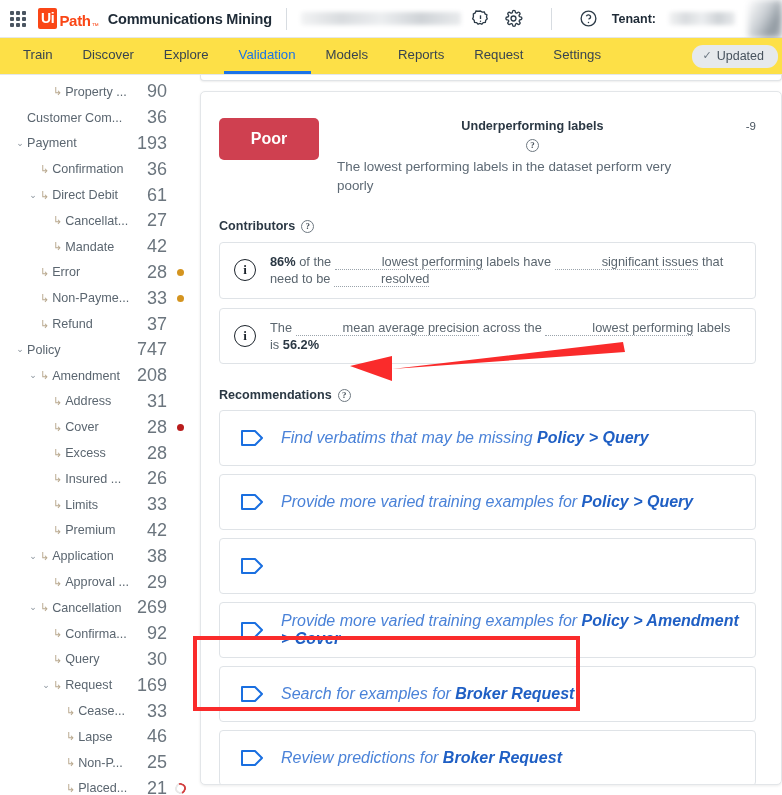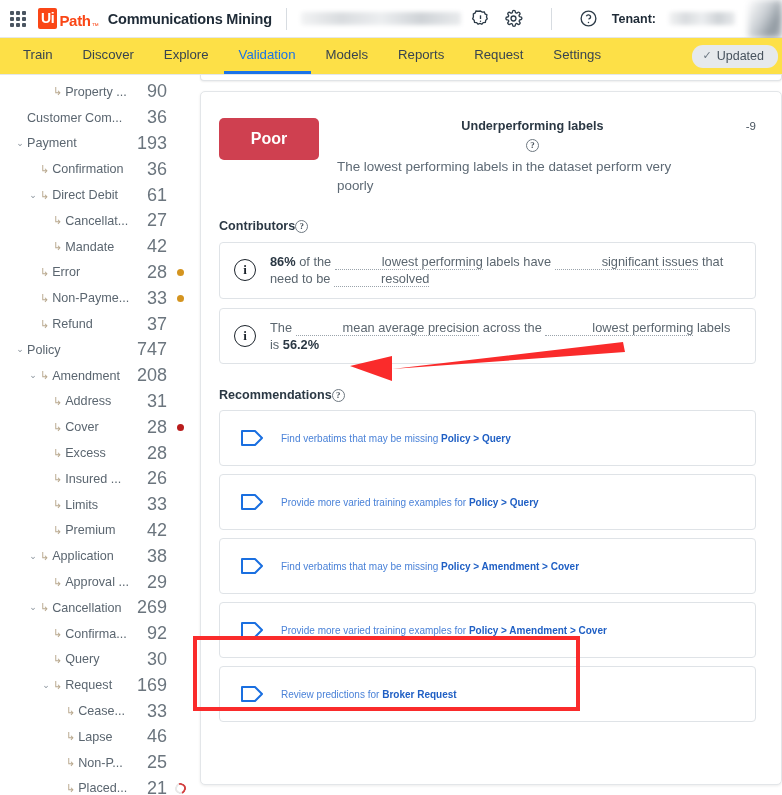--- a/index.html
+++ b/index.html
@@ -267,21 +267,21 @@
     font-size: 11.5px;
     color: #46525d;
     padding-top: 2px;
   }
 
   .section-label {
     margin-top: 24px;
     font-size: 12.6px;
     font-weight: bold;
     color: #2b3844;
-    display: flex; align-items: center; 
+    display: flex; align-items: center; gap: 6px;
   }
   .q-icon {
     width: 13px; height: 13px;
     border-radius: 50%;
     border: 1.3px solid #6e7881;
     color: #4b555e;
     font-size: 9px;
     line-height: 10.5px;
     text-align: center;
     font-weight: bold;
@@ -328,21 +328,21 @@
     border-radius: 4px;
     height: 56px;
     display: flex;
     align-items: center;
     gap: 16px;
     padding: 0 14px 0 20px;
     background: #ffffff;
     cursor: pointer;
   }
   .tag-icon { flex: 0 0 25px; width: 25px; height: 18px; }
-  .rec-text { font-size: 10px; color: #4a82d8; }
+  .rec-text { font-size: 16px; color: #4a82d8; font-style: italic; }
   .rec-text b { font-weight: bold; color: #1f5fc4; }
 
   
   .anno-arrow {
     position: absolute;
     left: 340px; top: 336px;
     width: 285px; height: 50px;
     pointer-events: none;
     z-index: 40;
   }
@@ -702,32 +702,37 @@
           <div class="rec-card">
             <span class="tag-icon"><svg width="25" height="18" viewBox="0 0 25 18" fill="none" stroke="#1a6fe0" stroke-width="2" stroke-linejoin="round">
                 <path d="M2 2h13l7 7-7 7H2z"></path>
               </svg></span>
             <span class="rec-text"><span>Provide more varied training examples for </span><b>Policy &gt; Query</b></span>
           </div>
           <div class="rec-card">
             <span class="tag-icon"><svg width="25" height="18" viewBox="0 0 25 18" fill="none" stroke="#1a6fe0" stroke-width="2" stroke-linejoin="round">
                 <path d="M2 2h13l7 7-7 7H2z"></path>
               </svg></span>
-            <span class="rec-text"><span>Find verbatims that may be missing </span><b>Policy &gt; Amendment &gt; Cover</b></span>
           </div>
           <div class="rec-card">
             <span class="tag-icon"><svg width="25" height="18" viewBox="0 0 25 18" fill="none" stroke="#1a6fe0" stroke-width="2" stroke-linejoin="round">
                 <path d="M2 2h13l7 7-7 7H2z"></path>
               </svg></span>
             <span class="rec-text"><span>Provide more varied training examples for </span><b>Policy &gt; Amendment &gt; Cover</b></span>
           </div>
           <div class="rec-card">
             <span class="tag-icon"><svg width="25" height="18" viewBox="0 0 25 18" fill="none" stroke="#1a6fe0" stroke-width="2" stroke-linejoin="round">
                 <path d="M2 2h13l7 7-7 7H2z"></path>
               </svg></span>
+            <span class="rec-text"><span>Search for examples for </span><b>Broker Request</b></span>
+          </div>
+          <div class="rec-card">
+            <span class="tag-icon"><svg width="25" height="18" viewBox="0 0 25 18" fill="none" stroke="#1a6fe0" stroke-width="2" stroke-linejoin="round">
+                <path d="M2 2h13l7 7-7 7H2z"></path>
+              </svg></span>
             <span class="rec-text"><span>Review predictions for </span><b>Broker Request</b></span>
           </div>
         </div>
 
     </div>
   </div>
 </div>
 
 <svg class="anno-arrow" viewBox="0 0 285 50">
   <polygon points="283,6 52,33 52,20 10,30 52,45 52,33 285,16" fill="#fa2b2b"></polygon>

